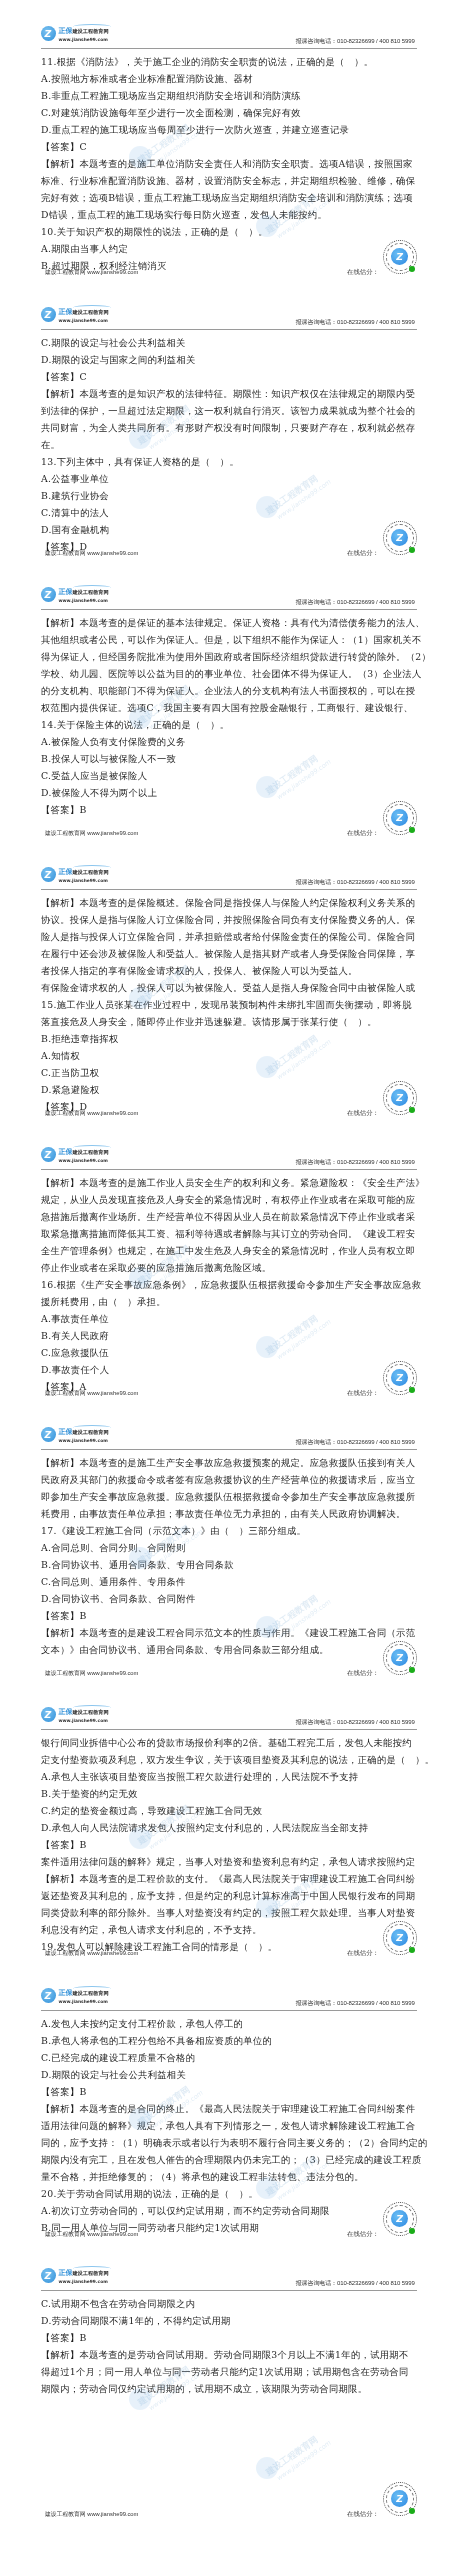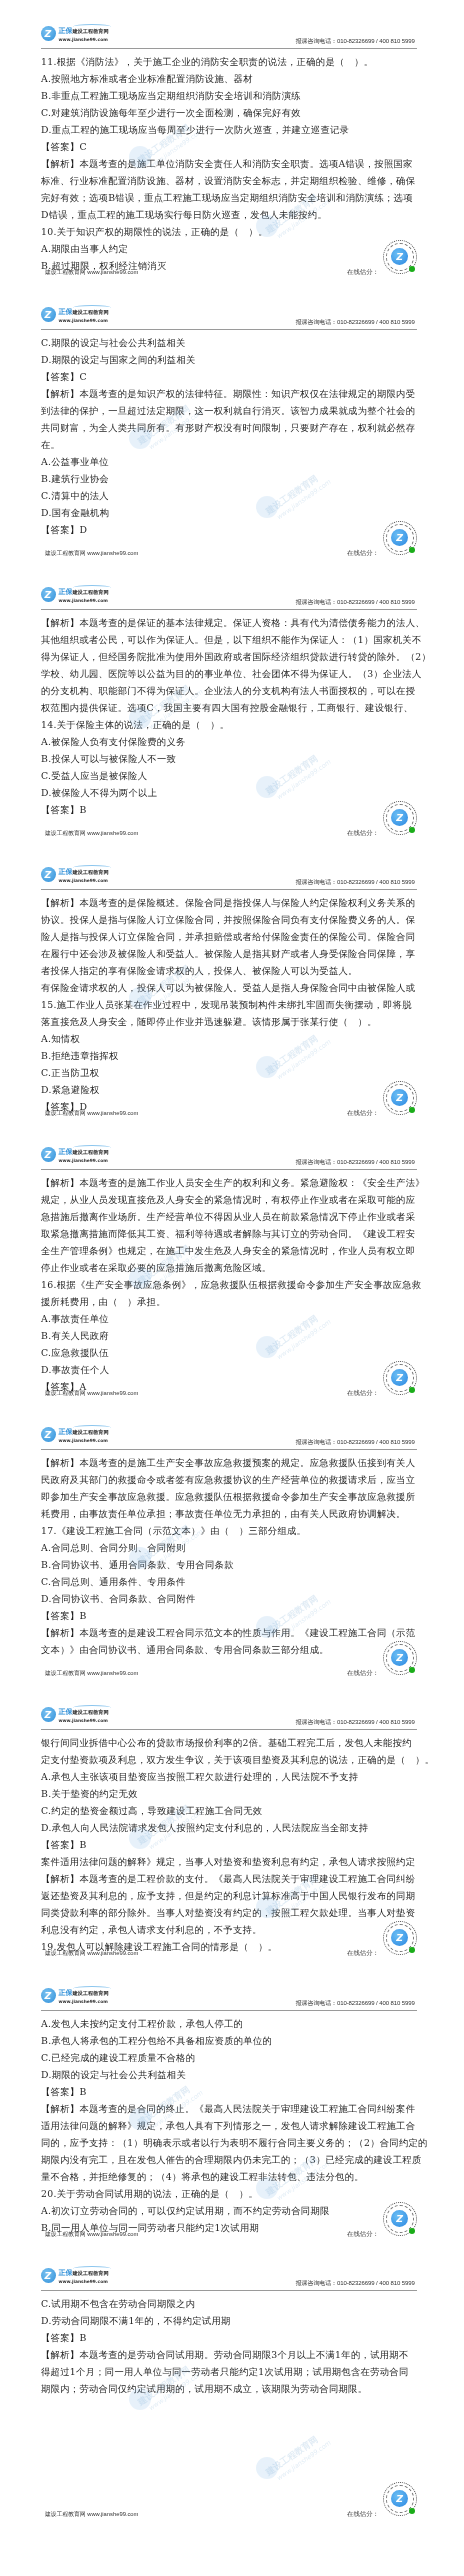--- a/index.html
+++ b/index.html
@@ -85,20 +85,21 @@
       <div class="phone">报课咨询电话：010-82326699 / 400 810 5999</div>
     </div>
     <div class="body">
         <div class="ln">C.期限的设定与社会公共利益相关</div>
         <div class="ln">D.期限的设定与国家之间的利益相关</div>
         <div class="ln">【答案】C</div>
         <div class="ln">【解析】本题考查的是知识产权的法律特征。期限性：知识产权仅在法律规定的期限内受</div>
         <div class="ln">到法律的保护，一旦超过法定期限，这一权利就自行消灭。该智力成果就成为整个社会的</div>
         <div class="ln">共同财富，为全人类共同所有。有形财产权没有时间限制，只要财产存在，权利就必然存</div>
         <div class="ln">在。</div>
+        <div class="ln">13.下列主体中，具有保证人资格的是（　）。</div>
         <div class="ln">A.公益事业单位</div>
         <div class="ln">B.建筑行业协会</div>
         <div class="ln">C.清算中的法人</div>
         <div class="ln">D.国有金融机构</div>
         <div class="ln">【答案】D</div>
       </div>
     <div class="wm" style="left:136px;top:133px;"><span>建设工程教育网</span><span class="u">www.jianshe99.com</span></div>
     <div class="wm-logo" style="left:129px;top:122px;"></div>
     <div class="wm" style="left:264px;top:203px;"><span>建设工程教育网</span><span class="u">www.jianshe99.com</span></div>
     <div class="wm-logo" style="left:256px;top:191px;"></div>
@@ -166,22 +167,22 @@
     </div>
     <div class="body">
         <div class="ln">【解析】本题考查的是保险概述。保险合同是指投保人与保险人约定保险权利义务关系的</div>
         <div class="ln">协议。投保人是指与保险人订立保险合同，并按照保险合同负有支付保险费义务的人。保</div>
         <div class="ln">险人是指与投保人订立保险合同，并承担赔偿或者给付保险金责任的保险公司。保险合同</div>
         <div class="ln">在履行中还会涉及被保险人和受益人。被保险人是指其财产或者人身受保险合同保障，享</div>
         <div class="ln">者投保人指定的享有保险金请求权的人，投保人、被保险人可以为受益人。</div>
         <div class="ln">有保险金请求权的人，投保人可以为被保险人。受益人是指人身保险合同中由被保险人或</div>
         <div class="ln">15.施工作业人员张某在作业过程中，发现吊装预制构件未绑扎牢固而失衡摆动，即将脱</div>
         <div class="ln">落直接危及人身安全，随即停止作业并迅速躲避。该情形属于张某行使（　）。</div>
+        <div class="ln">B.拒绝违章指挥权</div>
         <div class="ln">A.知情权</div>
-        <div class="ln">B.拒绝违章指挥权</div>
         <div class="ln">C.正当防卫权</div>
         <div class="ln">D.紧急避险权</div>
         <div class="ln">【答案】D</div>
       </div>
     <div class="wm" style="left:136px;top:133px;"><span>建设工程教育网</span><span class="u">www.jianshe99.com</span></div>
     <div class="wm-logo" style="left:129px;top:122px;"></div>
     <div class="wm" style="left:264px;top:203px;"><span>建设工程教育网</span><span class="u">www.jianshe99.com</span></div>
     <div class="wm-logo" style="left:256px;top:191px;"></div>
     <div class="ftr">建设工程教育网  www.jianshe99.com</div>
     <div class="est">在线估分：</div>

